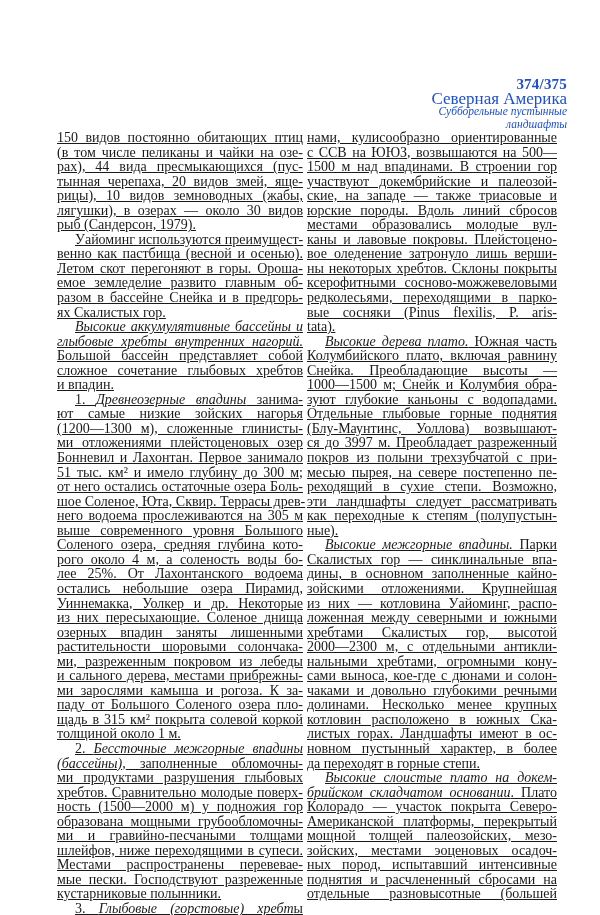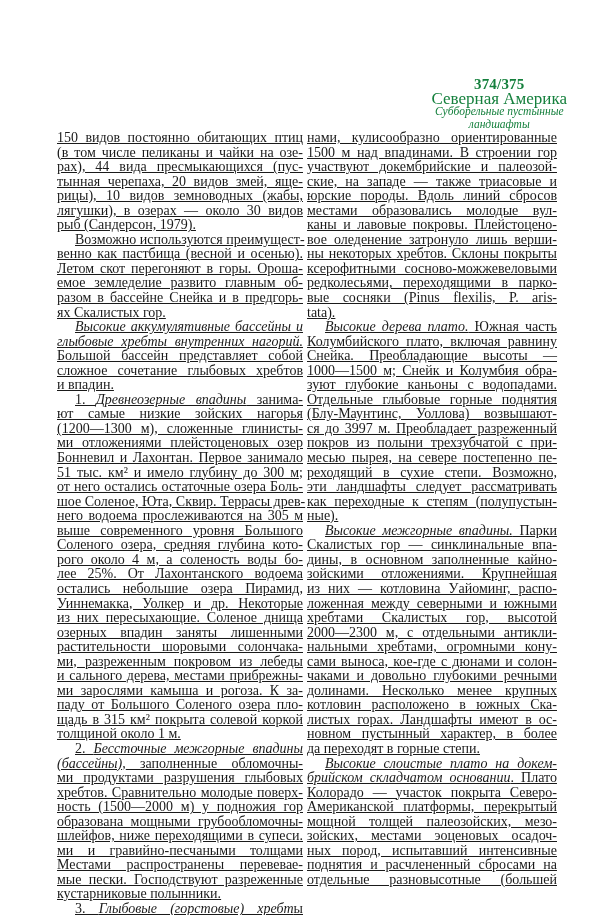--- a/index.html
+++ b/index.html
@@ -1,18 +1,18 @@
 <!DOCTYPE html>
 <html><head>
 <meta charset="utf-8">
 <style>
   html, body { margin: 0; padding: 0; background: #ffffff; }
   body { width: 600px; height: 915px; position: relative; overflow: hidden;
          font-family: "Liberation Serif", "DejaVu Serif", serif; color: #1a1a1a; }
-  .header { position: absolute; right: 33px; top: 76px; text-align: center; color: #15803d; }
+  .header { position: absolute; right: 33px; top: 76px; text-align: right; color: #1d4ed8; }
   .header .pages { font-size: 15px; font-weight: bold; line-height: 16px; letter-spacing: 0.2px; }
   .header .section { font-size: 17px; line-height: 13px; }
   .header .sub { font-size: 11.5px; line-height: 13px; font-style: italic; }
   .col { position: absolute; top: 131px; width: 246px; font-size: 14px; line-height: 14.55px;
          text-align: justify; text-decoration: underline; }
   .col.left { left: 57px; }
   .col.right { left: 307px; width: 250px; }
   .col .line { display: block; text-align: justify; text-align-last: justify; white-space: nowrap; height: 14.55px; overflow: visible; }
   .col .line.last { text-align-last: left; }
   .col .line.indent { padding-left: 18px; }
@@ -29,21 +29,21 @@
 </div>
 
 <div class="col left" id="leftcol">
     <span class="line">150 видов постоянно обитающих птиц</span>
     <span class="line">(в том числе пеликаны и чайки на озе-</span>
     <span class="line">рах), 44 вида пресмыкающихся (пус-</span>
     <span class="line">тынная черепаха, 20 видов змей, яще-</span>
     <span class="line">рицы), 10 видов земноводных (жабы,</span>
     <span class="line">лягушки), в озерах — около 30 видов</span>
     <span class="line last">рыб (Сандерсон, 1979).</span>
-    <span class="line indent">Возможно используются преимущест-</span>
+    <span class="line indent">Уайоминг используются преимущест-</span>
     <span class="line">венно как пастбища (весной и осенью).</span>
     <span class="line">Летом скот перегоняют в горы. Ороша-</span>
     <span class="line">емое земледелие развито главным об-</span>
     <span class="line">разом в бассейне Снейка и в предгорь-</span>
     <span class="line last">ях Скалистых гор.</span>
     <span class="line indent"><em>Высокие аккумулятивные бассейны и</em></span>
     <span class="line"><em>глыбовые хребты внутренних нагорий.</em></span>
     <span class="line">Большой бассейн представляет собой</span>
     <span class="line">сложное сочетание глыбовых хребтов</span>
     <span class="line last">и впадин.</span>
@@ -70,29 +70,30 @@
     <span class="line">ми зарослями камыша и рогоза. К за-</span>
     <span class="line">паду от Большого Соленого озера пло-</span>
     <span class="line">щадь в 315 км² покрыта солевой коркой</span>
     <span class="line last">толщиной около 1 м.</span>
     <span class="line indent">2. <em>Бессточные межгорные впадины</em></span>
     <span class="line"><em>(бассейны),</em> заполненные обломочны-</span>
     <span class="line">ми продуктами разрушения глыбовых</span>
     <span class="line">хребтов. Сравнительно молодые поверх-</span>
     <span class="line">ность (1500—2000 м) у подножия гор</span>
     <span class="line">образована мощными грубообломочны-</span>
+    <span class="line">ми и гравийно-песчаными толщами</span>
     <span class="line">шлейфов, ниже переходящими в супеси.</span>
-    <span class="line">ми и гравийно-песчаными толщами</span>
     <span class="line">Местами распространены перевевае-</span>
     <span class="line">мые пески. Господствуют разреженные</span>
     <span class="line last">кустарниковые полынники.</span>
     <span class="line indent">3. <em>Глыбовые (горстовые) хребт</em>ы</span>
   </div>
 <div class="col right" id="rightcol">
     <span class="line">нами, кулисообразно ориентированные</span>
+    <span class="line">с ССВ на ЮЮЗ, возвышаются на 500—</span>
     <span class="line">1500 м над впадинами. В строении гор</span>
     <span class="line">участвуют докембрийские и палеозой-</span>
     <span class="line">ские, на западе — также триасовые и</span>
     <span class="line">юрские породы. Вдоль линий сбросов</span>
     <span class="line">местами образовались молодые вул-</span>
     <span class="line">каны и лавовые покровы. Плейстоцено-</span>
     <span class="line">вое оледенение затронуло лишь верши-</span>
     <span class="line">ны некоторых хребтов. Склоны покрыты</span>
     <span class="line">ксерофитными сосново-можжевеловыми</span>
     <span class="line">редколесьями, переходящими в парко-</span>

